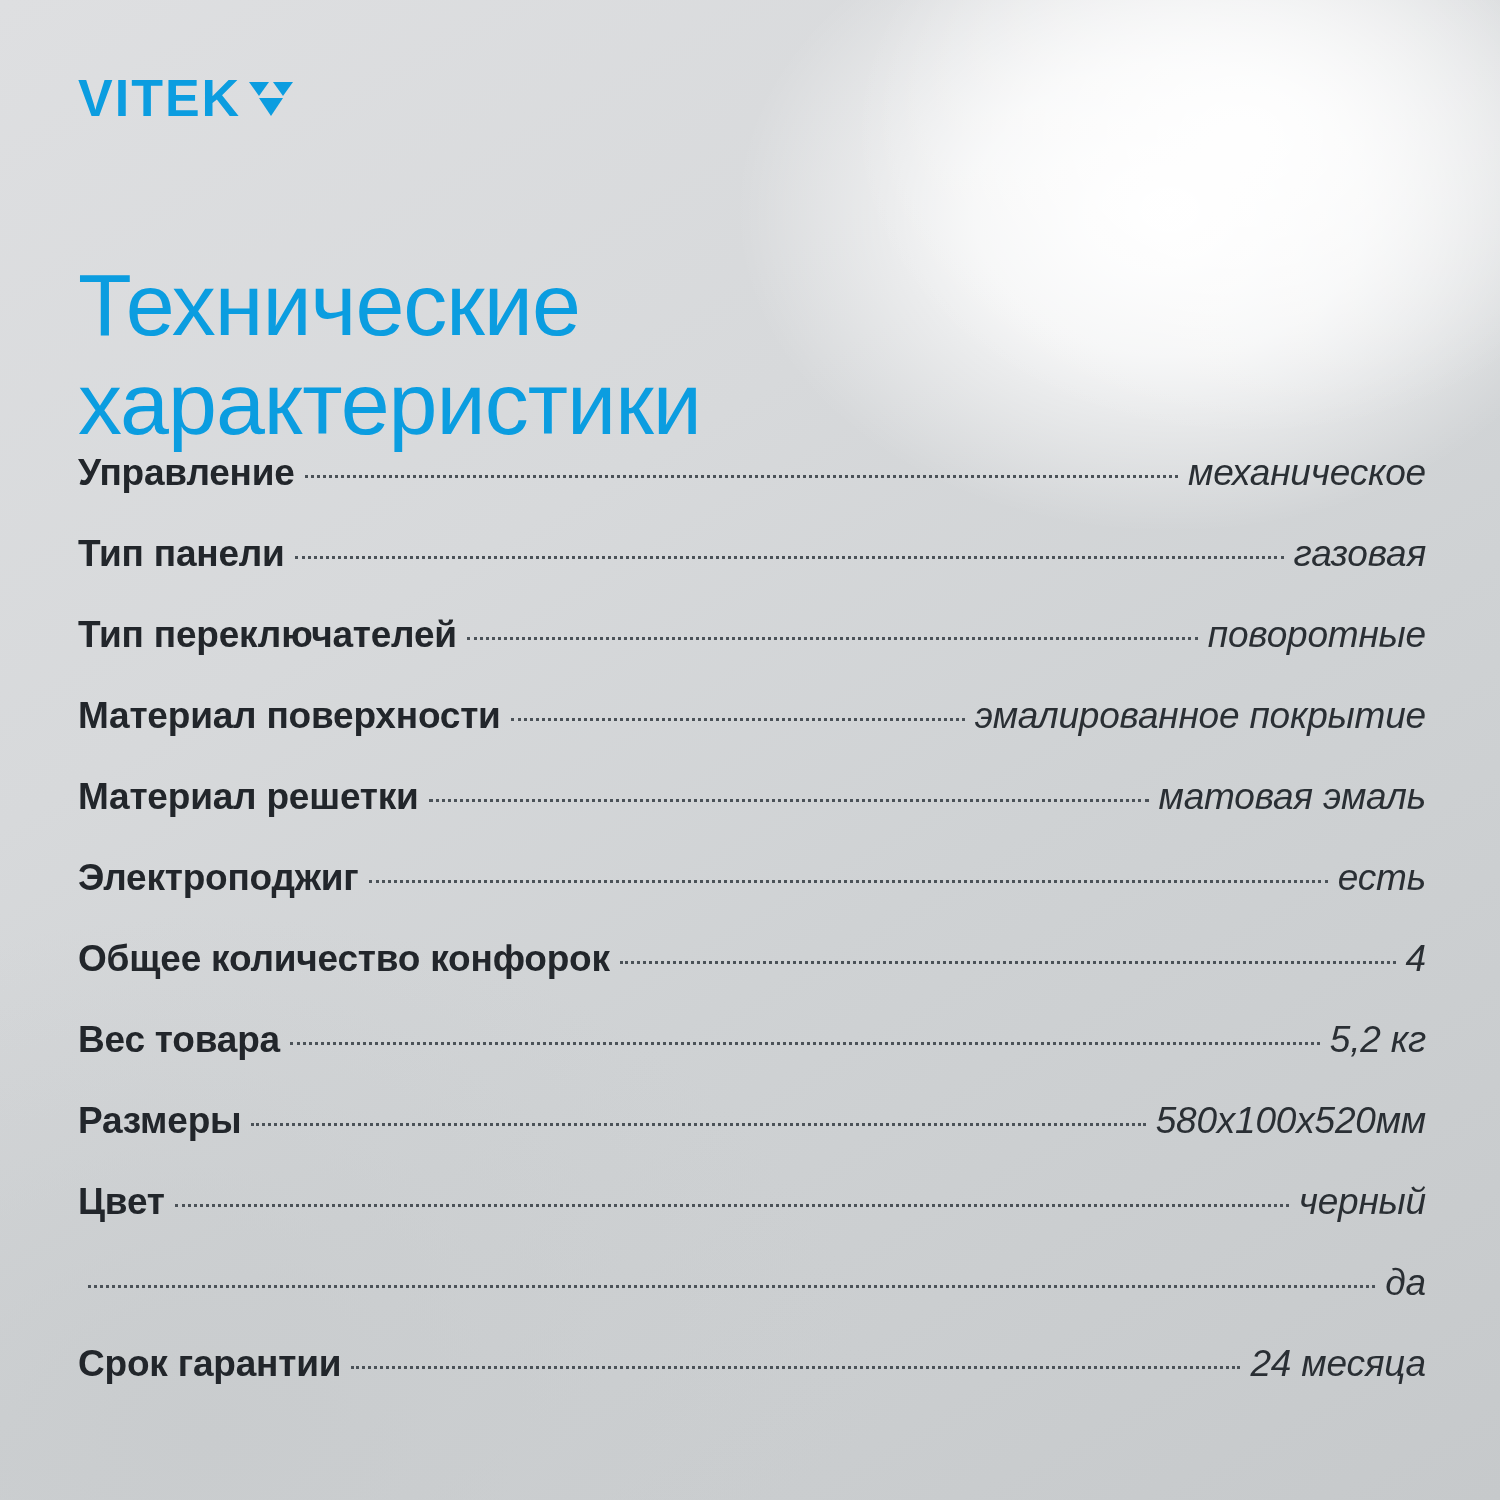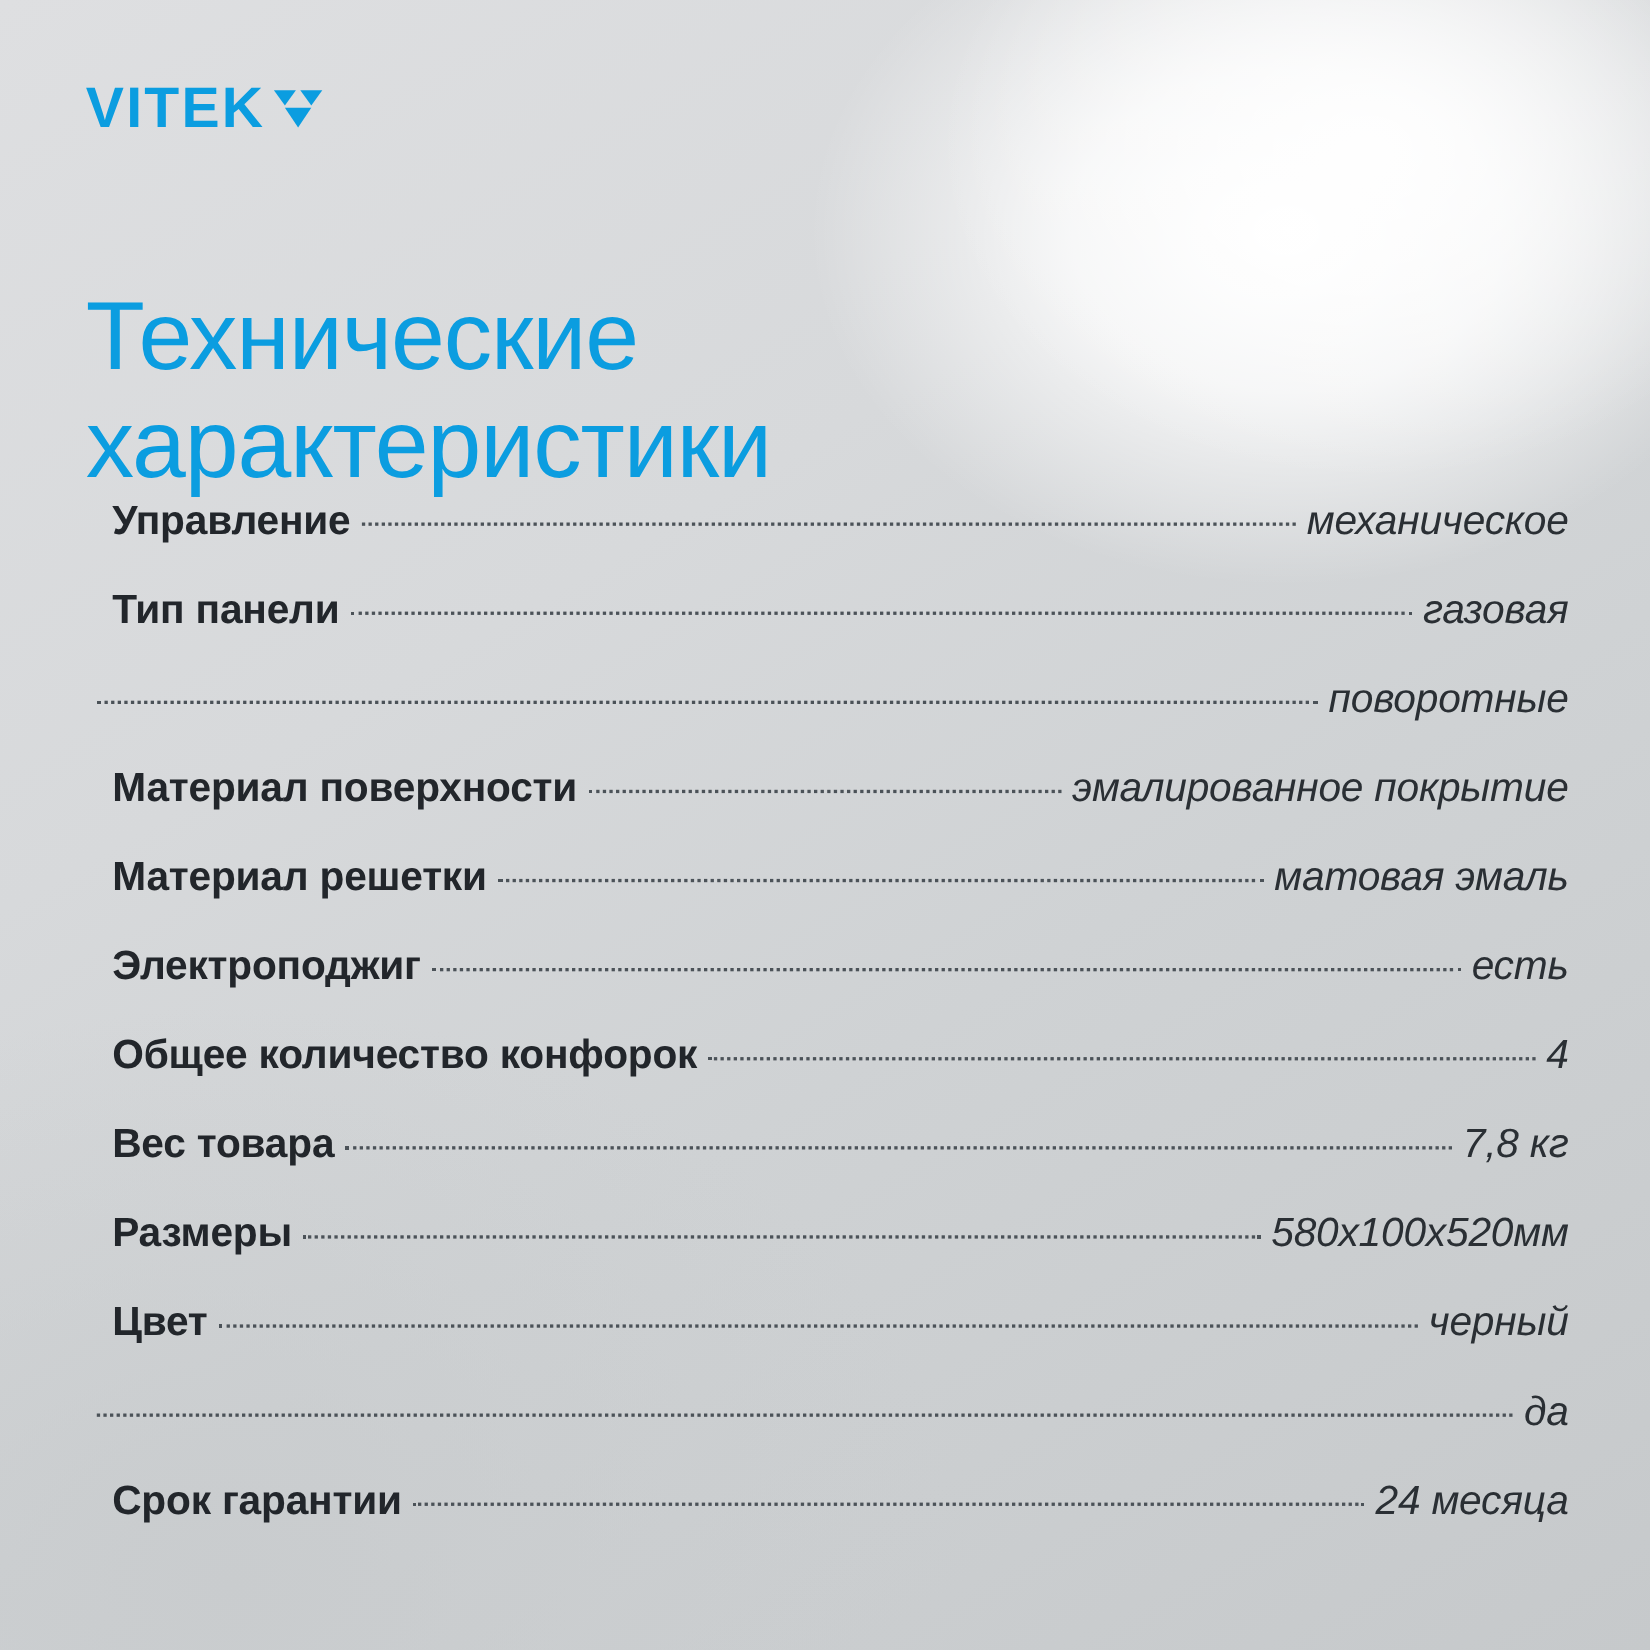--- a/index.html
+++ b/index.html
@@ -81,21 +81,20 @@
     align-items: baseline;
     width: 100%;
     height: 81px;
   }
   .spec-label {
     font-weight: bold;
     font-size: 37px;
     color: #22262b;
     white-space: nowrap;
     letter-spacing: -0.2px;
-    margin-left: 24px;
   }
   .spec-dots {
     flex: 1 1 auto;
     margin: 0 10px 0 10px;
     position: relative;
     top: -7px;
     border-bottom: 3px dotted #4b5258;
     min-width: 20px;
     height: 1px;
   }
@@ -133,20 +132,21 @@
       <span class="spec-value">механическое</span>
     </div>
 
     <div class="spec-row">
       <span class="spec-label">Тип панели</span>
       <span class="spec-dots"></span>
       <span class="spec-value">газовая</span>
     </div>
 
     <div class="spec-row">
+      <span class="spec-label">Тип переключателей</span>
       <span class="spec-dots"></span>
       <span class="spec-value">поворотные</span>
     </div>
 
     <div class="spec-row">
       <span class="spec-label">Материал поверхности</span>
       <span class="spec-dots"></span>
       <span class="spec-value">эмалированное покрытие</span>
     </div>
 
@@ -164,21 +164,21 @@
 
     <div class="spec-row">
       <span class="spec-label">Общее количество конфорок</span>
       <span class="spec-dots"></span>
       <span class="spec-value">4</span>
     </div>
 
     <div class="spec-row">
       <span class="spec-label">Вес товара</span>
       <span class="spec-dots"></span>
-      <span class="spec-value">7,8 кг</span>
+      <span class="spec-value">5,2 кг</span>
     </div>
 
     <div class="spec-row">
       <span class="spec-label">Размеры</span>
       <span class="spec-dots"></span>
       <span class="spec-value">580х100х520мм</span>
     </div>
 
     <div class="spec-row">
       <span class="spec-label">Цвет</span>

